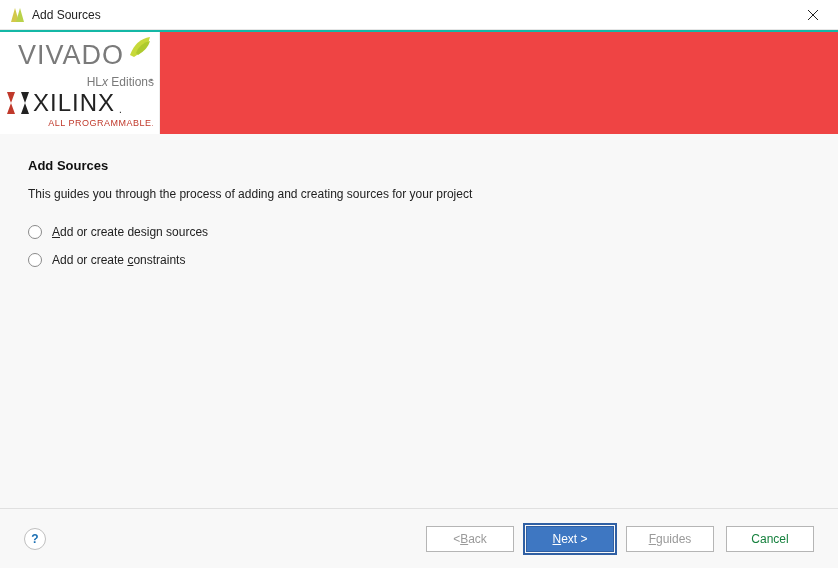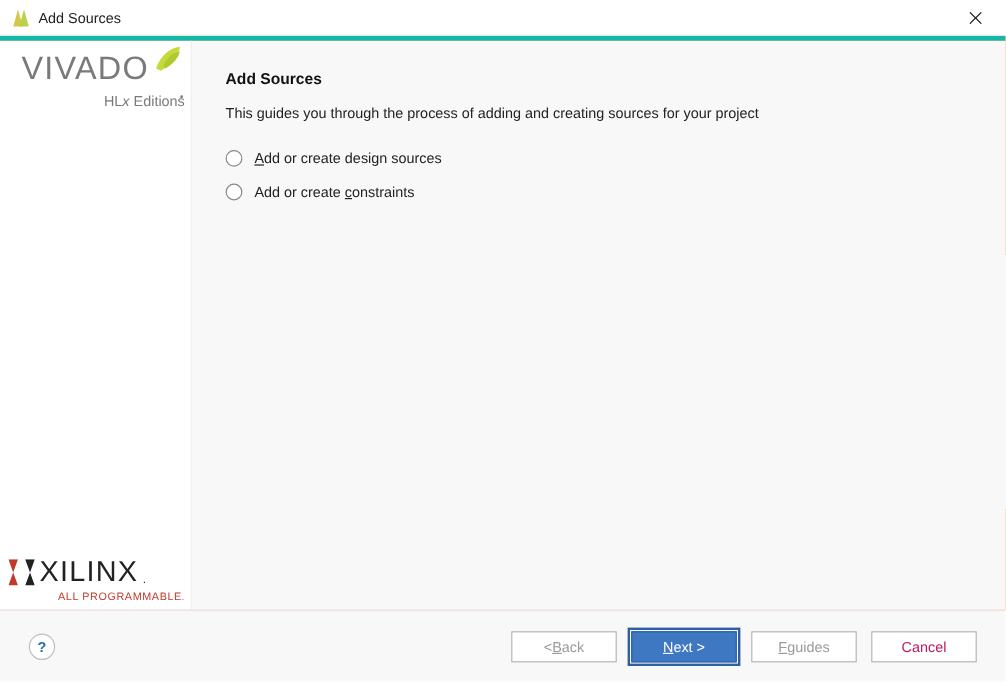--- a/index.html
+++ b/index.html
@@ -6,21 +6,21 @@
     html, body { width: 838px; height: 568px; font-family: "Segoe UI", Tahoma, Arial, sans-serif; font-size: 12px; color: #222; background: #fff; overflow: hidden; }
 
     
     .titlebar { height: 30px; display: flex; align-items: center; padding: 0 10px; border-bottom: 1px solid #e6e6e6; }
     .titlebar .title-icon { width: 16px; height: 16px; margin-right: 6px; display:flex; align-items:center; justify-content:center; }
     .titlebar .title-text { flex: 0 0 auto; }
     .titlebar .spacer { flex: 1; }
     .titlebar .close-btn { width: 30px; height: 30px; display: flex; align-items: center; justify-content: center; cursor: default; font-size: 14px; color:#222; }
 
     
-    .body { height: 478px; display: flex; background: #f97316; border-top:4px solid #14b8a6; }
+    .body { height: 478px; display: flex; background: #ef4444; border-top:2px solid #14b8a6;flex-direction:column; }
 
     
     .left-panel { width: 160px; background: #fff; display: flex; flex-direction: column; justify-content: space-between; padding: 8px 5px 6px 5px; border-right: 1px solid #eee; }
     .vivado-block { text-align: right; }
     .vivado-logo-row { display:flex; align-items:flex-end; justify-content:flex-end; gap:2px; }
     .vivado-word { font-family: Arial, sans-serif; font-size: 27px; font-weight: 400; color:#7a7a7a; letter-spacing: 1px; }
     .vivado-leaf { width: 28px; height: 28px; position:relative; top:-10px; }
     .hlx { color:#7a7a7a; font-size: 12px; margin-top: -2px; }
 
     .xilinx-block { text-align: right; padding-left:2px; }
@@ -41,21 +41,21 @@
     .radio-label .ul { text-decoration: underline; }
 
     
     .footer { height: 60px; border-top:1px solid #e0e0e0; background:#f8f8f8; display:flex; align-items:center; padding: 0 24px; gap:12px; }
     .help-btn { width:22px; height:22px; border:1px solid #bfbfbf; border-radius:50%; display:flex; align-items:center; justify-content:center; color:#1a6fb3; font-weight:bold; background:#fff; cursor:default; font-size:12px; }
     .footer .spacer { flex:1; }
     .wbtn { min-width:88px; height:26px; border:1px solid #b5b5b5; background:#fff; display:flex; align-items:center; justify-content:center; font-size:12px; cursor:default; }
     .wbtn.disabled { color:#9a9a9a; }
     .wbtn.primary { background:#3e77c2; color:#fff; border:1px solid #2f5fa3; outline:2px solid #2f5fa3; outline-offset:1px; }
     .wbtn .ul { text-decoration: underline; }
-    .wbtn.normal { color:#be185d; }
+    .wbtn.normal { color:#15803d; }
   </style>
 </head>
 <body>
 
 <div class="titlebar">
   <span class="title-icon">
     <svg viewBox="0 0 16 16" width="16" height="16">
       <path d="M1 15 L5 1 L9 15 Z" fill="#d3c84a"></path>
       <path d="M6 15 L10 1 L14 15 Z" fill="#b9d24a"></path>
     </svg>

